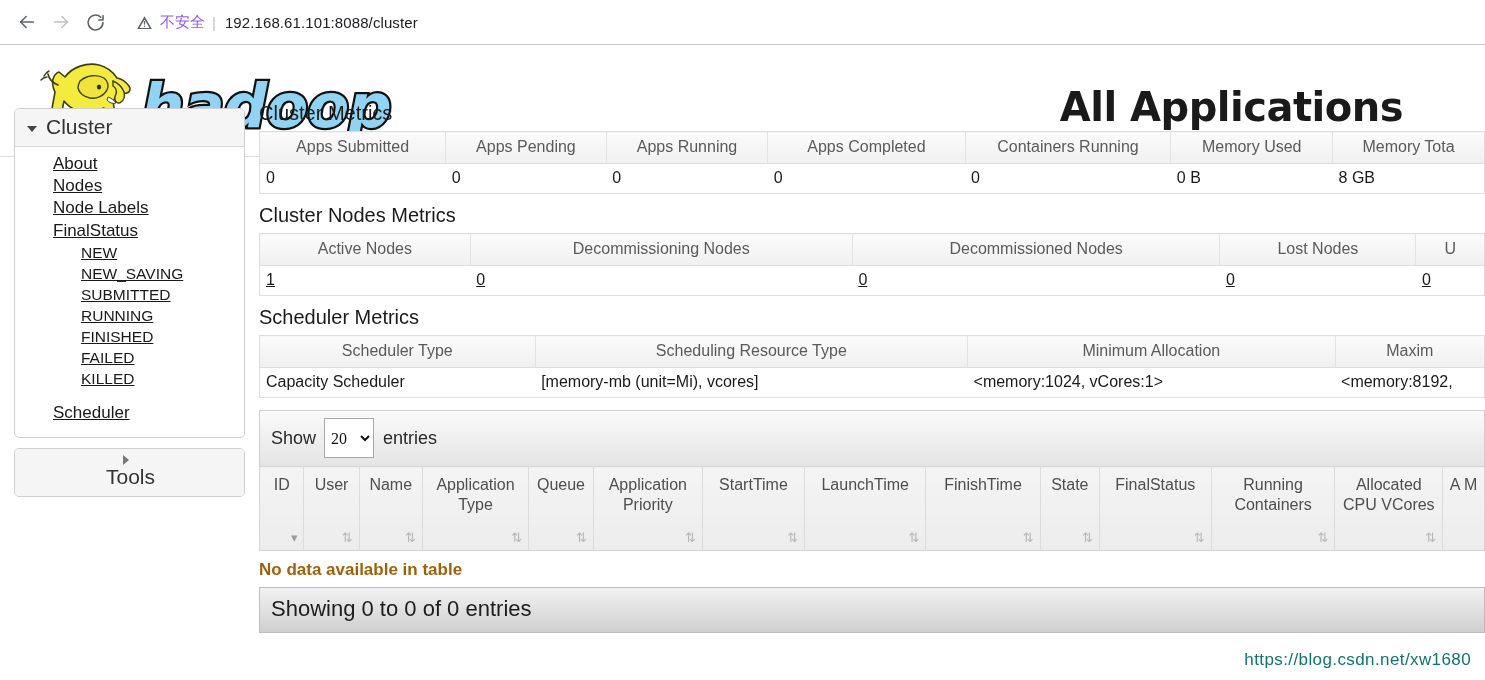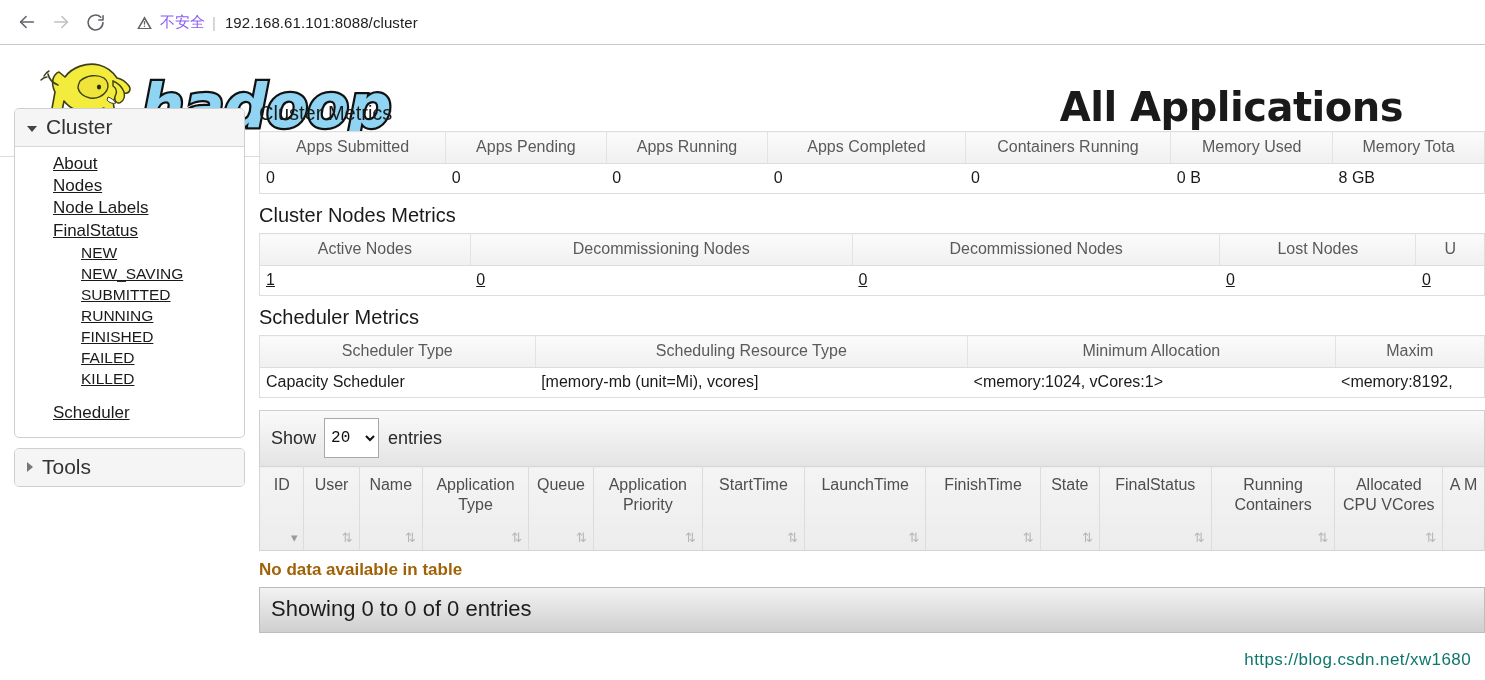--- a/index.html
+++ b/index.html
@@ -75,21 +75,21 @@
     margin-bottom:10px;
     overflow:hidden;
   }
   .nav-head {
     background:#f5f5f5;
     padding:6px 10px 7px 12px;
     font-size:21px; color:#333;
     display:flex; align-items:center;
     border-bottom:1px solid #d8d8d8;
   }
-  .nav-block.collapsed .nav-head { border-bottom:none; }
+  .nav-block.collapsed .nav-head { border-bottom:none;flex-direction:column; }
   .caret-down, .caret-right {
     width:0; height:0; margin-right:9px; flex:none;
   }
   .caret-down {
     border-left:5px solid transparent;
     border-right:5px solid transparent;
     border-top:6px solid #444;
     margin-top:3px;
   }
   .caret-right {
@@ -163,21 +163,21 @@
   #dt-length-bar {
     background:linear-gradient(to bottom,#fafafa,#e4e4e4);
     border:1px solid #cfcfcf;
     border-bottom:none;
     padding:7px 11px 8px 11px;
     font-size:18px; color:#2a2a2a;
     display:flex; align-items:center;
   }
   #dt-length-bar .lbl { margin-right:8px; }
   #dt-length-select {
-    font-family:Liberation Mono, monospace;
+    font-family:Liberation Serif, serif;
     font-size:16px;
     padding:1px 2px;
     border:1px solid #a8a8a8;
     background:#fff;
     color:#111;
     height:40px;
   }
   #apps-table {
     width:100%;
     border-collapse:collapse;

